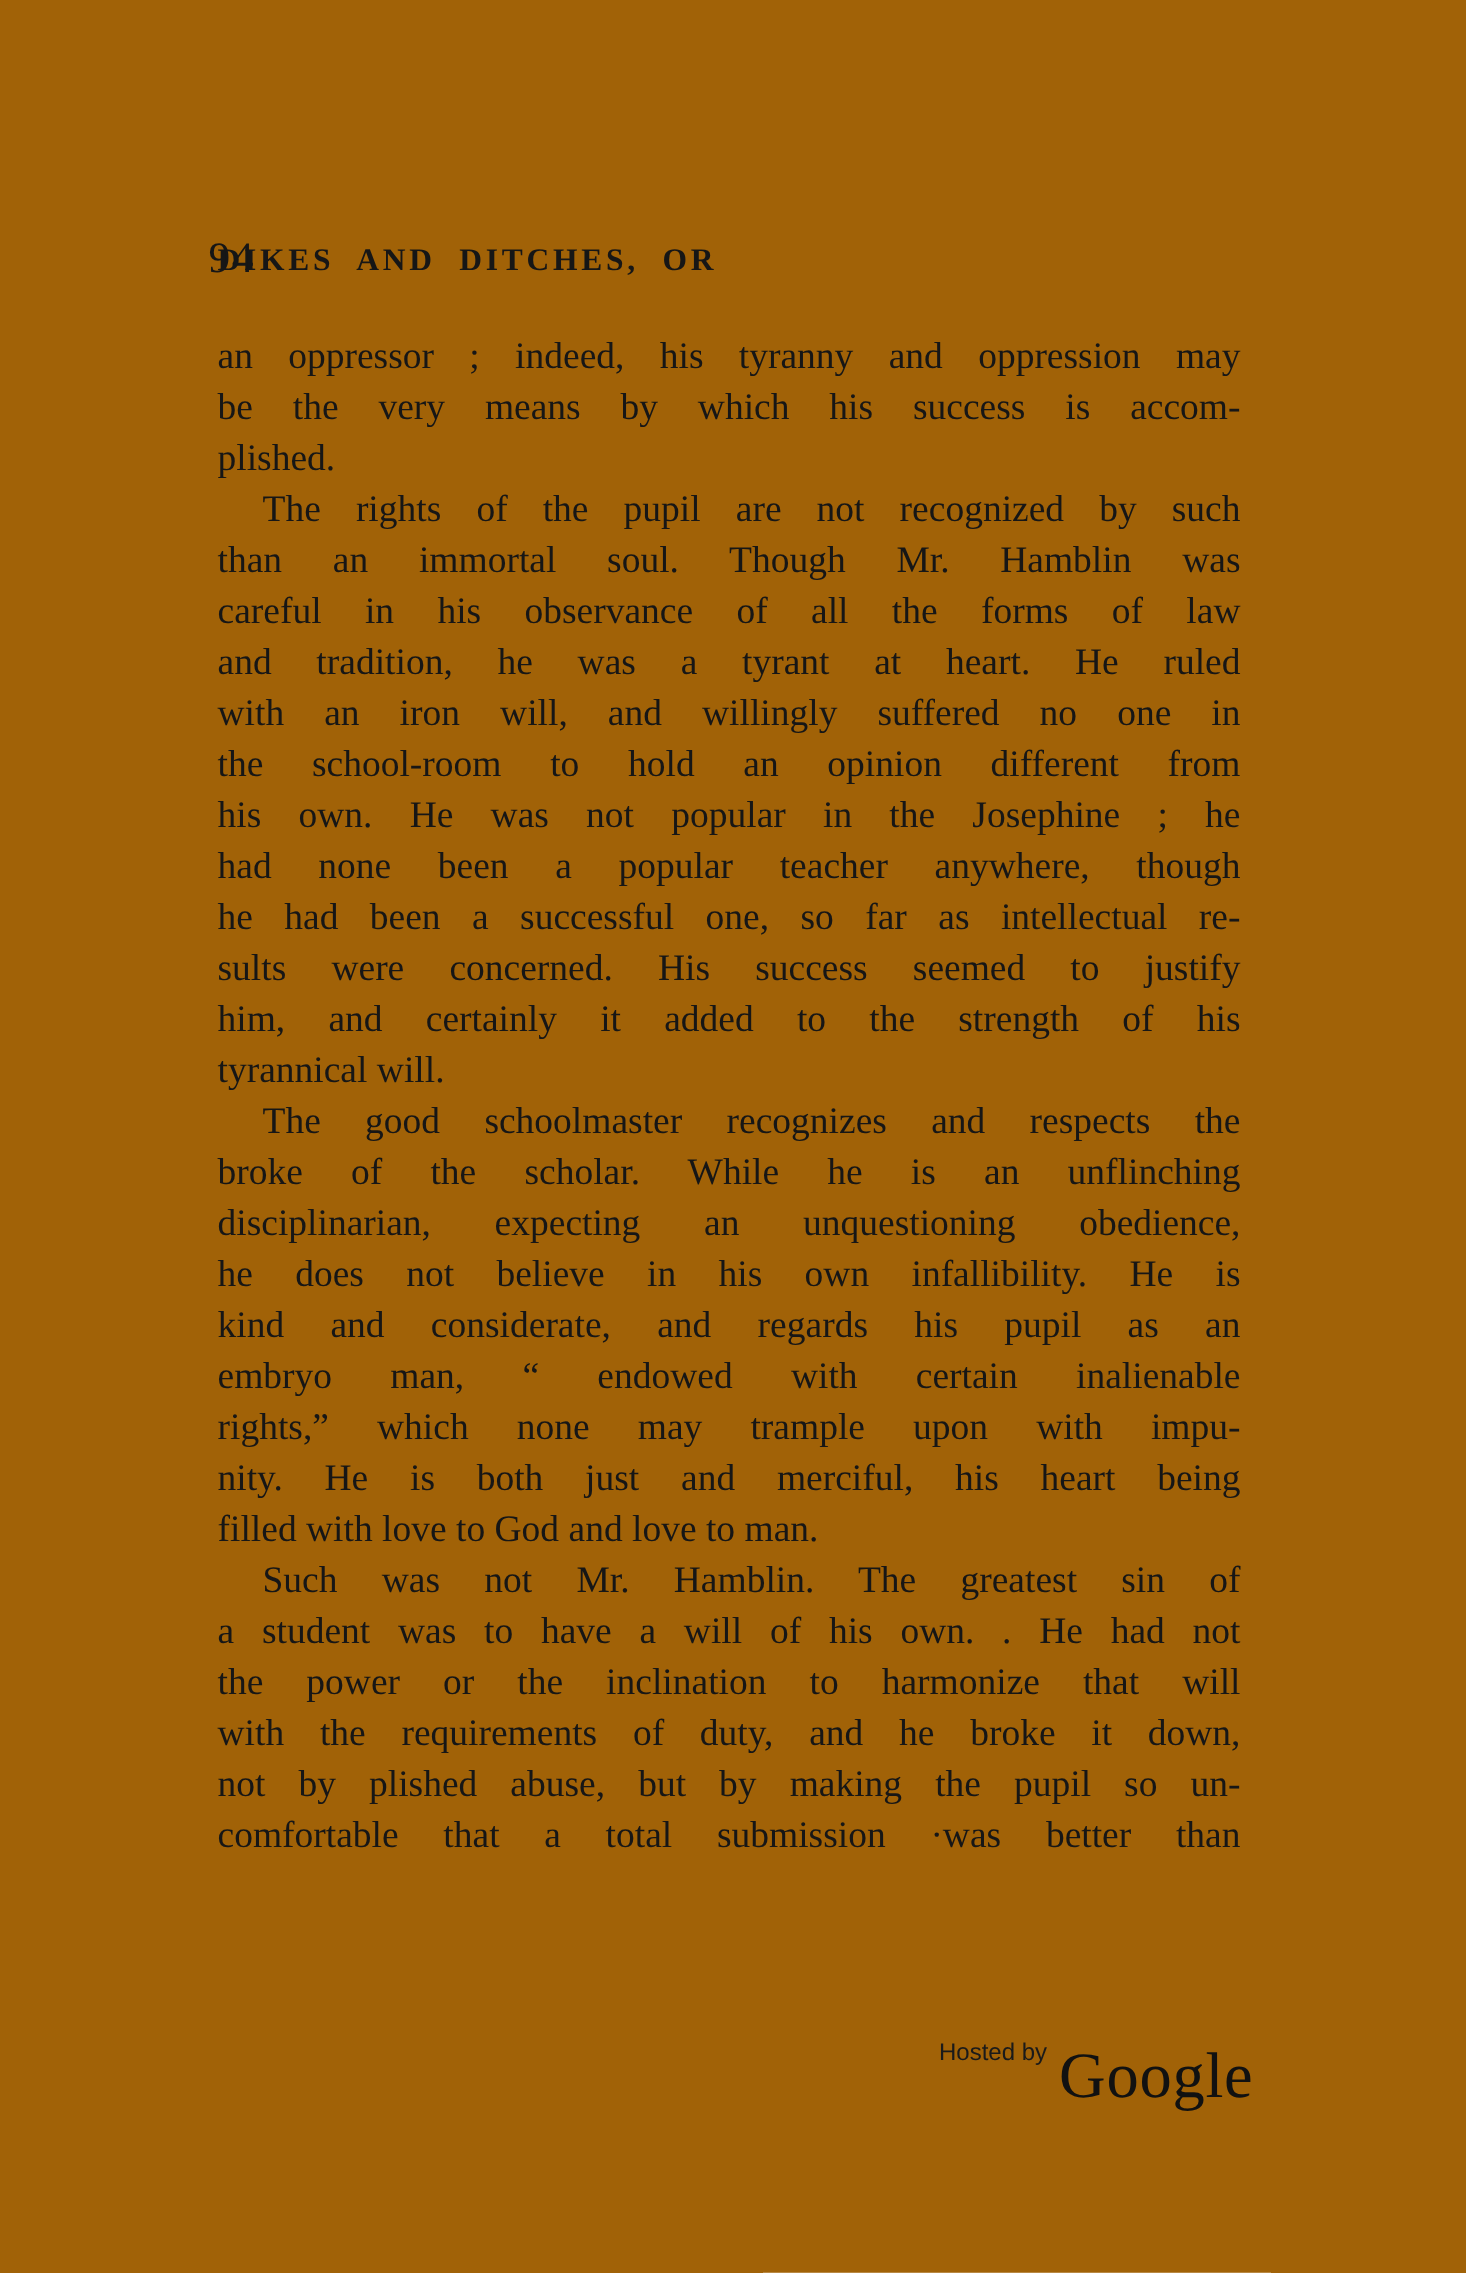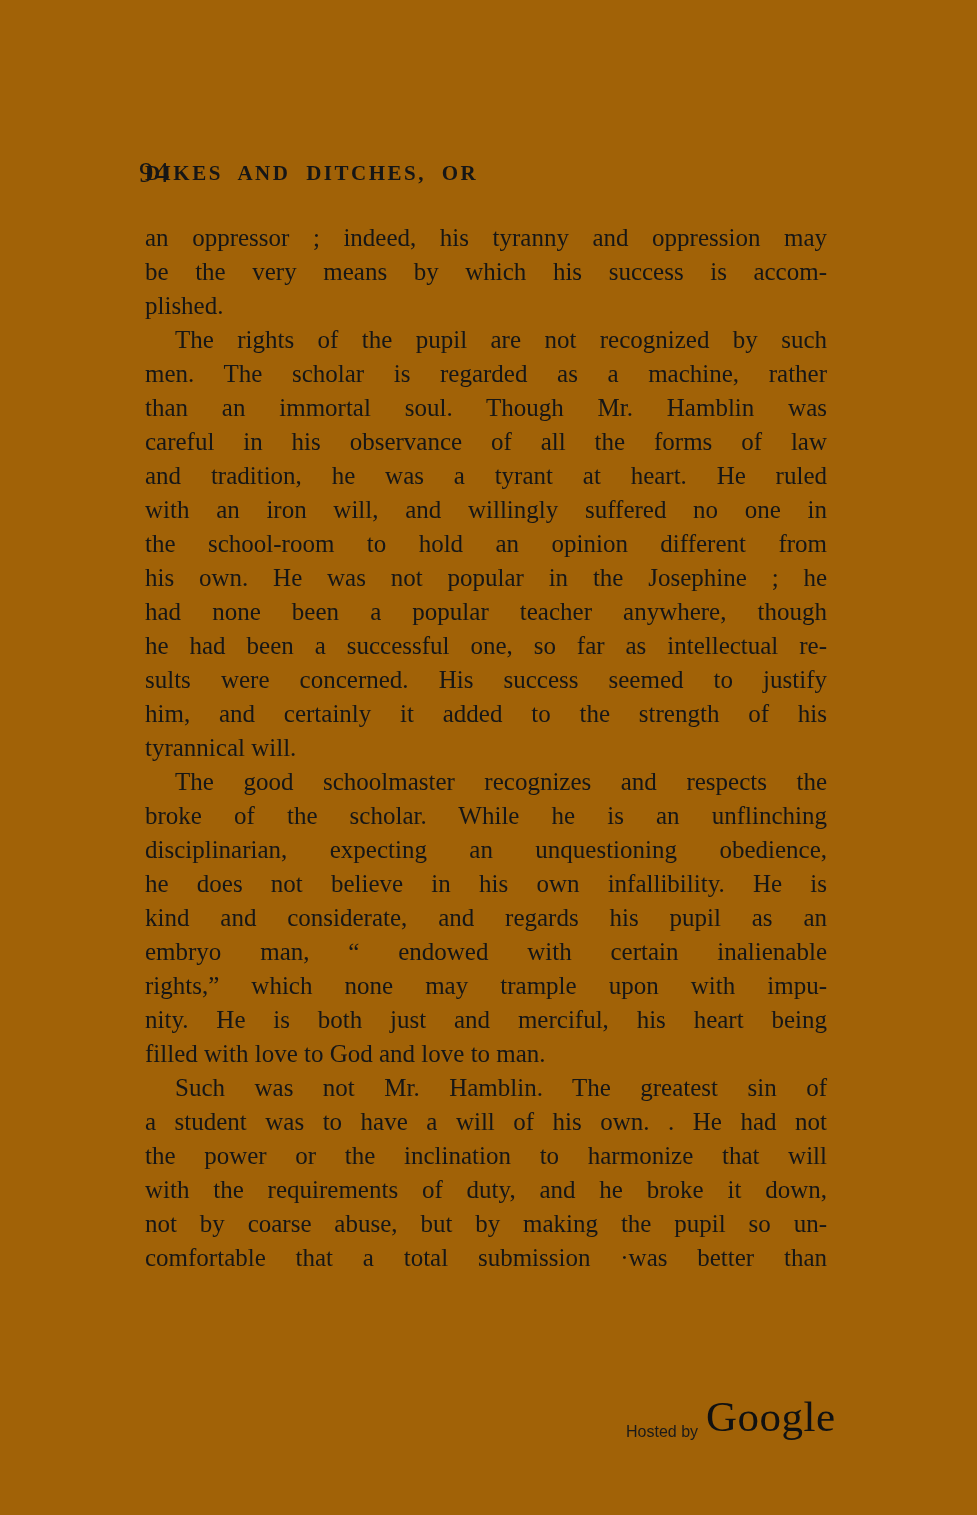--- a/index.html
+++ b/index.html
@@ -55,23 +55,23 @@
   }
   .line.para-end {
     text-align-last: left;
   }
   .line.first-indent {
     text-indent: 30px;
   }
   .page-footer {
     position: absolute;
     left: 626px;
-    top: 1392px;
+    top: 1360px;
     display: flex;
-    align-items: flex-end;
+    align-items: flex-start;
     gap: 8px;
   }
   .hosted-by {
     font-family: "Liberation Sans", sans-serif;
     font-size: 16px;
     color: #1a1a1a;
   }
   .google-logo {
     font-family: Liberation Serif, serif;
     font-size: 43px;
@@ -89,21 +89,20 @@
   <div class="running-title">DIKES AND DITCHES, OR</div>
 
   <div class="page-body">
       <div class="paragraph">
         <div class="line">an oppressor ; indeed, his tyranny and oppression may</div>
         <div class="line">be the very means by which his success is accom-</div>
         <div class="line para-end">plished.</div>
       </div>
       <div class="paragraph">
         <div class="line first-indent">The rights of the pupil are not recognized by such</div>
-        <div class="line">men. The scholar is regarded as a machine, rather</div>
         <div class="line">than an immortal soul. Though Mr. Hamblin was</div>
         <div class="line">careful in his observance of all the forms of law</div>
         <div class="line">and tradition, he was a tyrant at heart. He ruled</div>
         <div class="line">with an iron will, and willingly suffered no one in</div>
         <div class="line">the school-room to hold an opinion different from</div>
         <div class="line">his own. He was not popular in the Josephine ; he</div>
         <div class="line">had none been a popular teacher anywhere, though</div>
         <div class="line">he had been a successful one, so far as intellectual re-</div>
         <div class="line">sults were concerned. His success seemed to justify</div>
         <div class="line">him, and certainly it added to the strength of his</div>
@@ -118,21 +117,21 @@
         <div class="line">embryo man, “ endowed with certain inalienable</div>
         <div class="line">rights,” which none may trample upon with impu-</div>
         <div class="line">nity. He is both just and merciful, his heart being</div>
         <div class="line para-end">filled with love to God and love to man.</div>
       </div>
       <div class="paragraph">
         <div class="line first-indent">Such was not Mr. Hamblin. The greatest sin of</div>
         <div class="line">a student was to have a will of his own. . He had not</div>
         <div class="line">the power or the inclination to harmonize that will</div>
         <div class="line">with the requirements of duty, and he broke it down,</div>
-        <div class="line">not by coarse abuse, but by making the pupil so un-</div>
+        <div class="line">not by plished abuse, but by making the pupil so un-</div>
         <div class="line">comfortable that a total submission ·was better than</div>
       </div>
     </div>
 
   <div class="page-footer">
     <span class="hosted-by">Hosted by</span>
     <span class="google-logo">Google</span>
   </div>
 
 </div>

